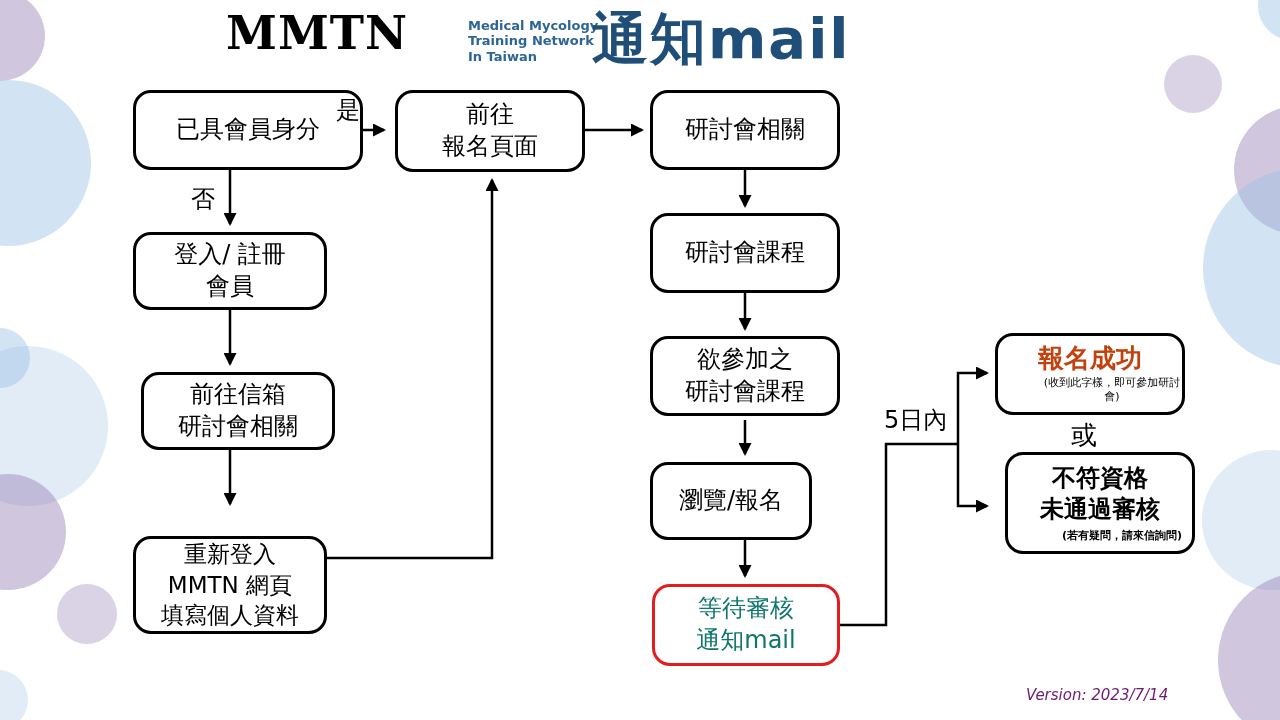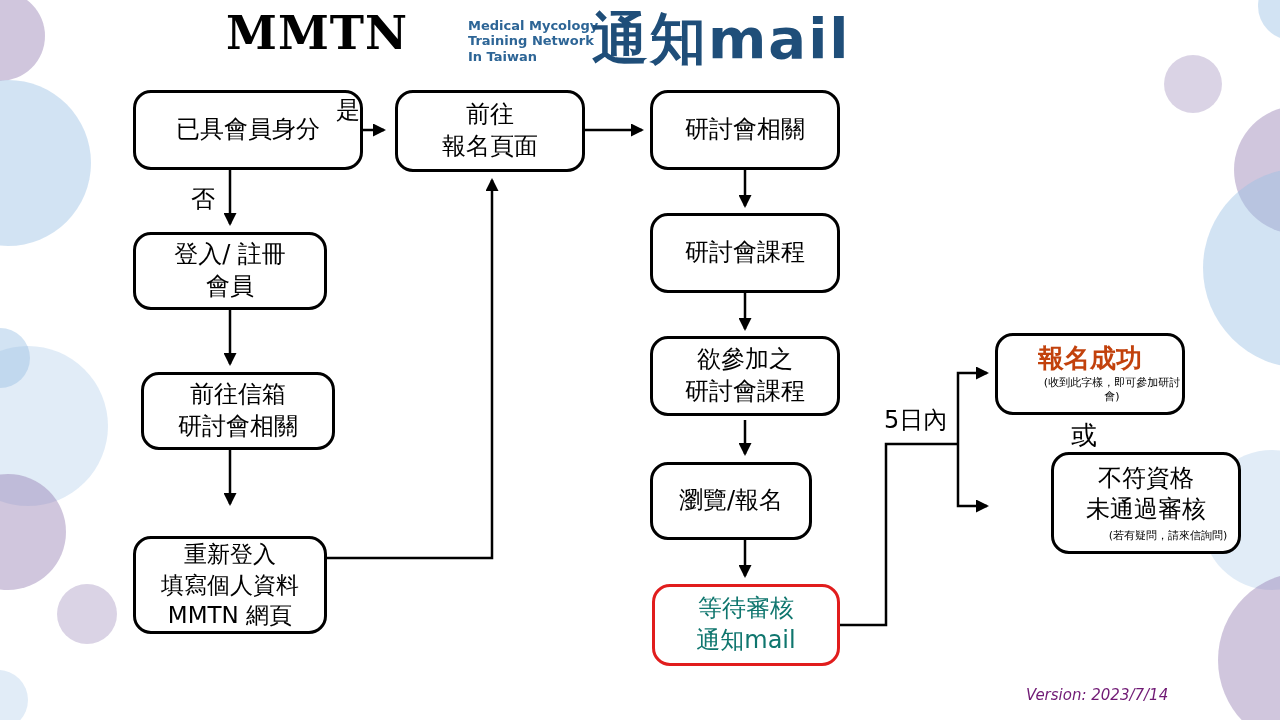--- a/index.html
+++ b/index.html
@@ -110,22 +110,22 @@
   <div class="box" style="left:133px;top:232px;width:194px;height:78px;">
     <span>登入/ 註冊</span>
     <span>會員</span>
   </div>
   <div class="box" style="left:133px;top:372px;width:194px;height:78px;margin-left:8px;">
     <span>前往信箱</span>
     <span>研討會相關</span>
   </div>
   <div class="box small-font" style="left:133px;top:536px;width:194px;height:98px;">
     <span>重新登入</span>
+    <span>MMTN 網頁</span>
     <span>填寫個人資料</span>
-    <span>MMTN 網頁</span>
   </div>
 
   <div class="box" style="left:650px;top:90px;width:190px;height:80px;">
     <span>研討會相關</span>
   </div>
   <div class="box" style="left:395px;top:90px;width:190px;height:82px;">
     <span>前往</span>
     <span>報名頁面</span>
   </div>
   <div class="box" style="left:650px;top:213px;width:190px;height:80px;">
@@ -140,21 +140,21 @@
   </div>
   <div class="box box-red" style="left:652px;top:584px;width:188px;height:82px;">
     <span>等待審核</span>
     <span>通知mail</span>
   </div>
 
   <div class="box" style="left:995px;top:333px;width:190px;height:82px;">
     <span class="success-title">報名成功</span>
     <span class="note">(收到此字樣，即可參加研討會)</span>
   </div>
-  <div class="box" style="left:1051px;top:452px;width:190px;height:102px;">
+  <div class="box" style="left:1005px;top:452px;width:190px;height:102px;font-weight:bold;">
     <span>不符資格</span>
     <span>未通過審核</span>
     <span class="note">(若有疑問，請來信詢問)</span>
   </div>
 
   <span class="edge-label" style="left:336px;top:94px;">是</span>
   <span class="edge-label" style="left:191px;top:183px;">否</span>
   <span class="edge-label" style="left:884px;top:404px;">5日內</span>
   <span class="edge-label" style="left:1071px;top:418px;font-size:26px;">或</span>
 

